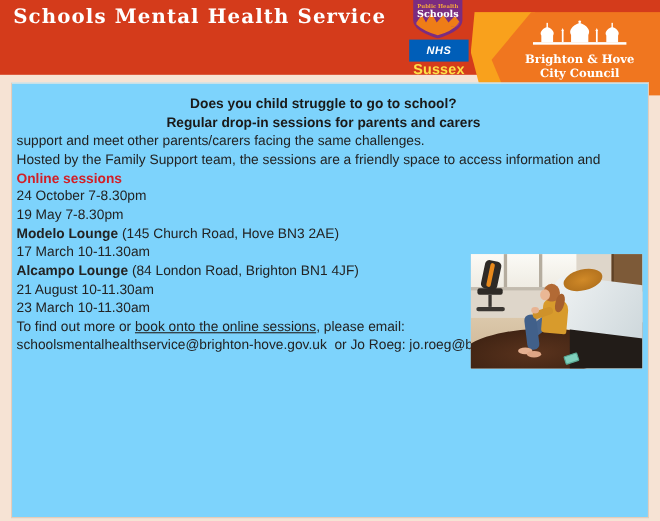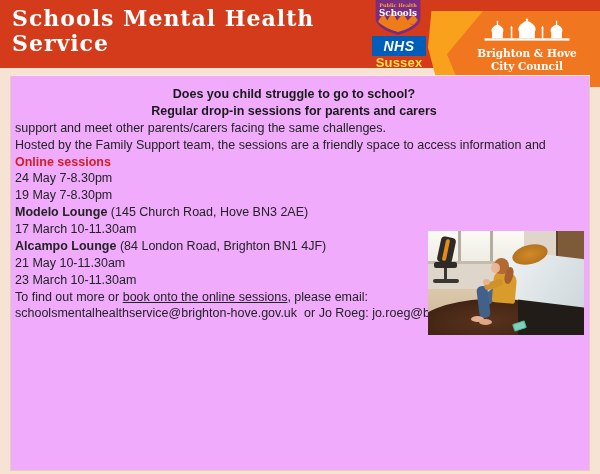--- a/index.html
+++ b/index.html
@@ -2,44 +2,44 @@
 <html><head>
 <meta charset="utf-8">
 <style>
   html,body{margin:0;padding:0;}
   body{width:600px;height:474px;overflow:hidden;font-family:"Liberation Sans",sans-serif;background:#f6e3d4;}
   .page{position:relative;width:600px;height:474px;background:#f6e3d4;}
 
   
   .header{position:absolute;left:0;top:0;width:600px;height:68px;background:#d43b1b;}
   .service-title{position:absolute;left:12px;top:6px;margin:0;color:#ffffff;
-    font-family:"DejaVu Serif",serif;font-weight:bold;font-size:22px;line-height:1.12;
+    font-family:"DejaVu Serif",serif;font-weight:bold;font-size:18px;line-height:1.12;
     letter-spacing:1px;width:360px;}
 
   
   .shield{position:absolute;left:374px;top:0;width:48px;height:35px;}
   .nhs-box{position:absolute;left:372px;top:36px;width:54px;height:20px;background:#005eb8;
     display:flex;align-items:center;justify-content:center;}
-  .nhs-box span{color:#fff;font-weight:bold;font-style:italic;font-size:14px;letter-spacing:.5px;}
+  .nhs-box span{color:#fff;font-weight:bold;font-style:italic;font-size:10px;letter-spacing:.5px;}
   .nhs-region{position:absolute;left:372px;top:55px;width:54px;text-align:center;
     font-weight:bold;font-size:13px;color:#fde047;letter-spacing:.2px;}
 
   
   .council{position:absolute;left:428px;top:11px;width:172px;height:76px;}
   .council .poly-yellow{position:absolute;inset:0;background:#f9a11c;
     clip-path:polygon(2% 0,34% 0,20% 100%,6% 100%,0 48%);}
   .council .poly-orange{position:absolute;inset:0;background:#f0761f;
     clip-path:polygon(32% 0,100% 0,100% 100%,19% 100%,11% 57%);}
   .council-inner{position:absolute;left:34px;top:7px;width:130px;text-align:center;}
   .council-name{color:#fff;font-family:"DejaVu Serif",serif;font-weight:bold;
     font-size:10.5px;line-height:1.2;margin-top:1px;}
 
   
   .panel{position:absolute;left:10px;top:75px;right:10px;bottom:3px;
-    background:#f0abfc;border:1px solid;border-color:#fbeadb #e7ccb7 #e7ccb7 #e7ccb7;
+    background:#7dd3fc;border:1px solid;border-color:#fbeadb #e7ccb7 #e7ccb7 #e7ccb7;
     padding:10px 16px 0 4px;box-sizing:border-box;color:#232323;}
   .panel p{margin:0;font-size:12.5px;line-height:1.35;}
   .page-title{text-align:center;font-size:15.5px;font-weight:bold;margin:2px 0 0 0;color:#1a1a1a;}
   .page-subtitle{text-align:center;font-size:13.5px;font-weight:bold;margin:15px 0 0 0;color:#1a1a1a;}
   .intro{margin-top:14px;}
   .intro span{display:block;}
   .red-heading{color:#d21f26;font-weight:bold;font-size:12.5px;margin:0;}
   .online-heading{margin-top:15px;}
   .date-line{margin-top:6px;}
   .f2f-heading{margin-top:20px;}
@@ -143,28 +143,28 @@
   <div class="panel">
     <p class="page-title">Does you child struggle to go to school?</p>
     <p class="page-subtitle">Regular drop-in sessions for parents and carers</p>
 
     <p class="intro">
       <span>support and meet other parents/carers facing the same challenges.</span>
       <span>Hosted by the Family Support team, the sessions are a friendly space to access information and</span>
     </p>
 
     <p class="red-heading online-heading">Online sessions</p>
-    <p class="date-line">24 May 7-8.30pm</p>
+    <p class="date-line">24 October 7-8.30pm</p>
     <p class="date-line">19 May 7-8.30pm</p>
 
     <p class="venue-line"><b>Modelo Lounge</b> <span>(145 Church Road, Hove BN3 2AE)</span></p>
     <p class="date-line">17 March 10-11.30am</p>
 
     <p class="venue-line venue-line-2"><b>Alcampo Lounge</b> <span>(84 London Road, Brighton BN1 4JF)</span></p>
-    <p class="date-line">21 May 10-11.30am</p>
+    <p class="date-line">21 August 10-11.30am</p>
     <p class="date-line">23 March 10-11.30am</p>
 
     <p class="footer-note">
       <span class="row"><span>To find out more or </span><span class="booking-link">book onto the online sessions</span><span>, please email:</span></span>
       <span class="row"><span>schoolsmentalhealthservice@brighton-hove.gov.uk</span>&nbsp; <span class="or-word">or</span> <span>Jo Roeg:</span> <span>jo.roeg@brighton-hove.gov.uk</span></span>
     </p>
   </div>
 
   <div class="photo">
     <div class="ph-window"></div>

